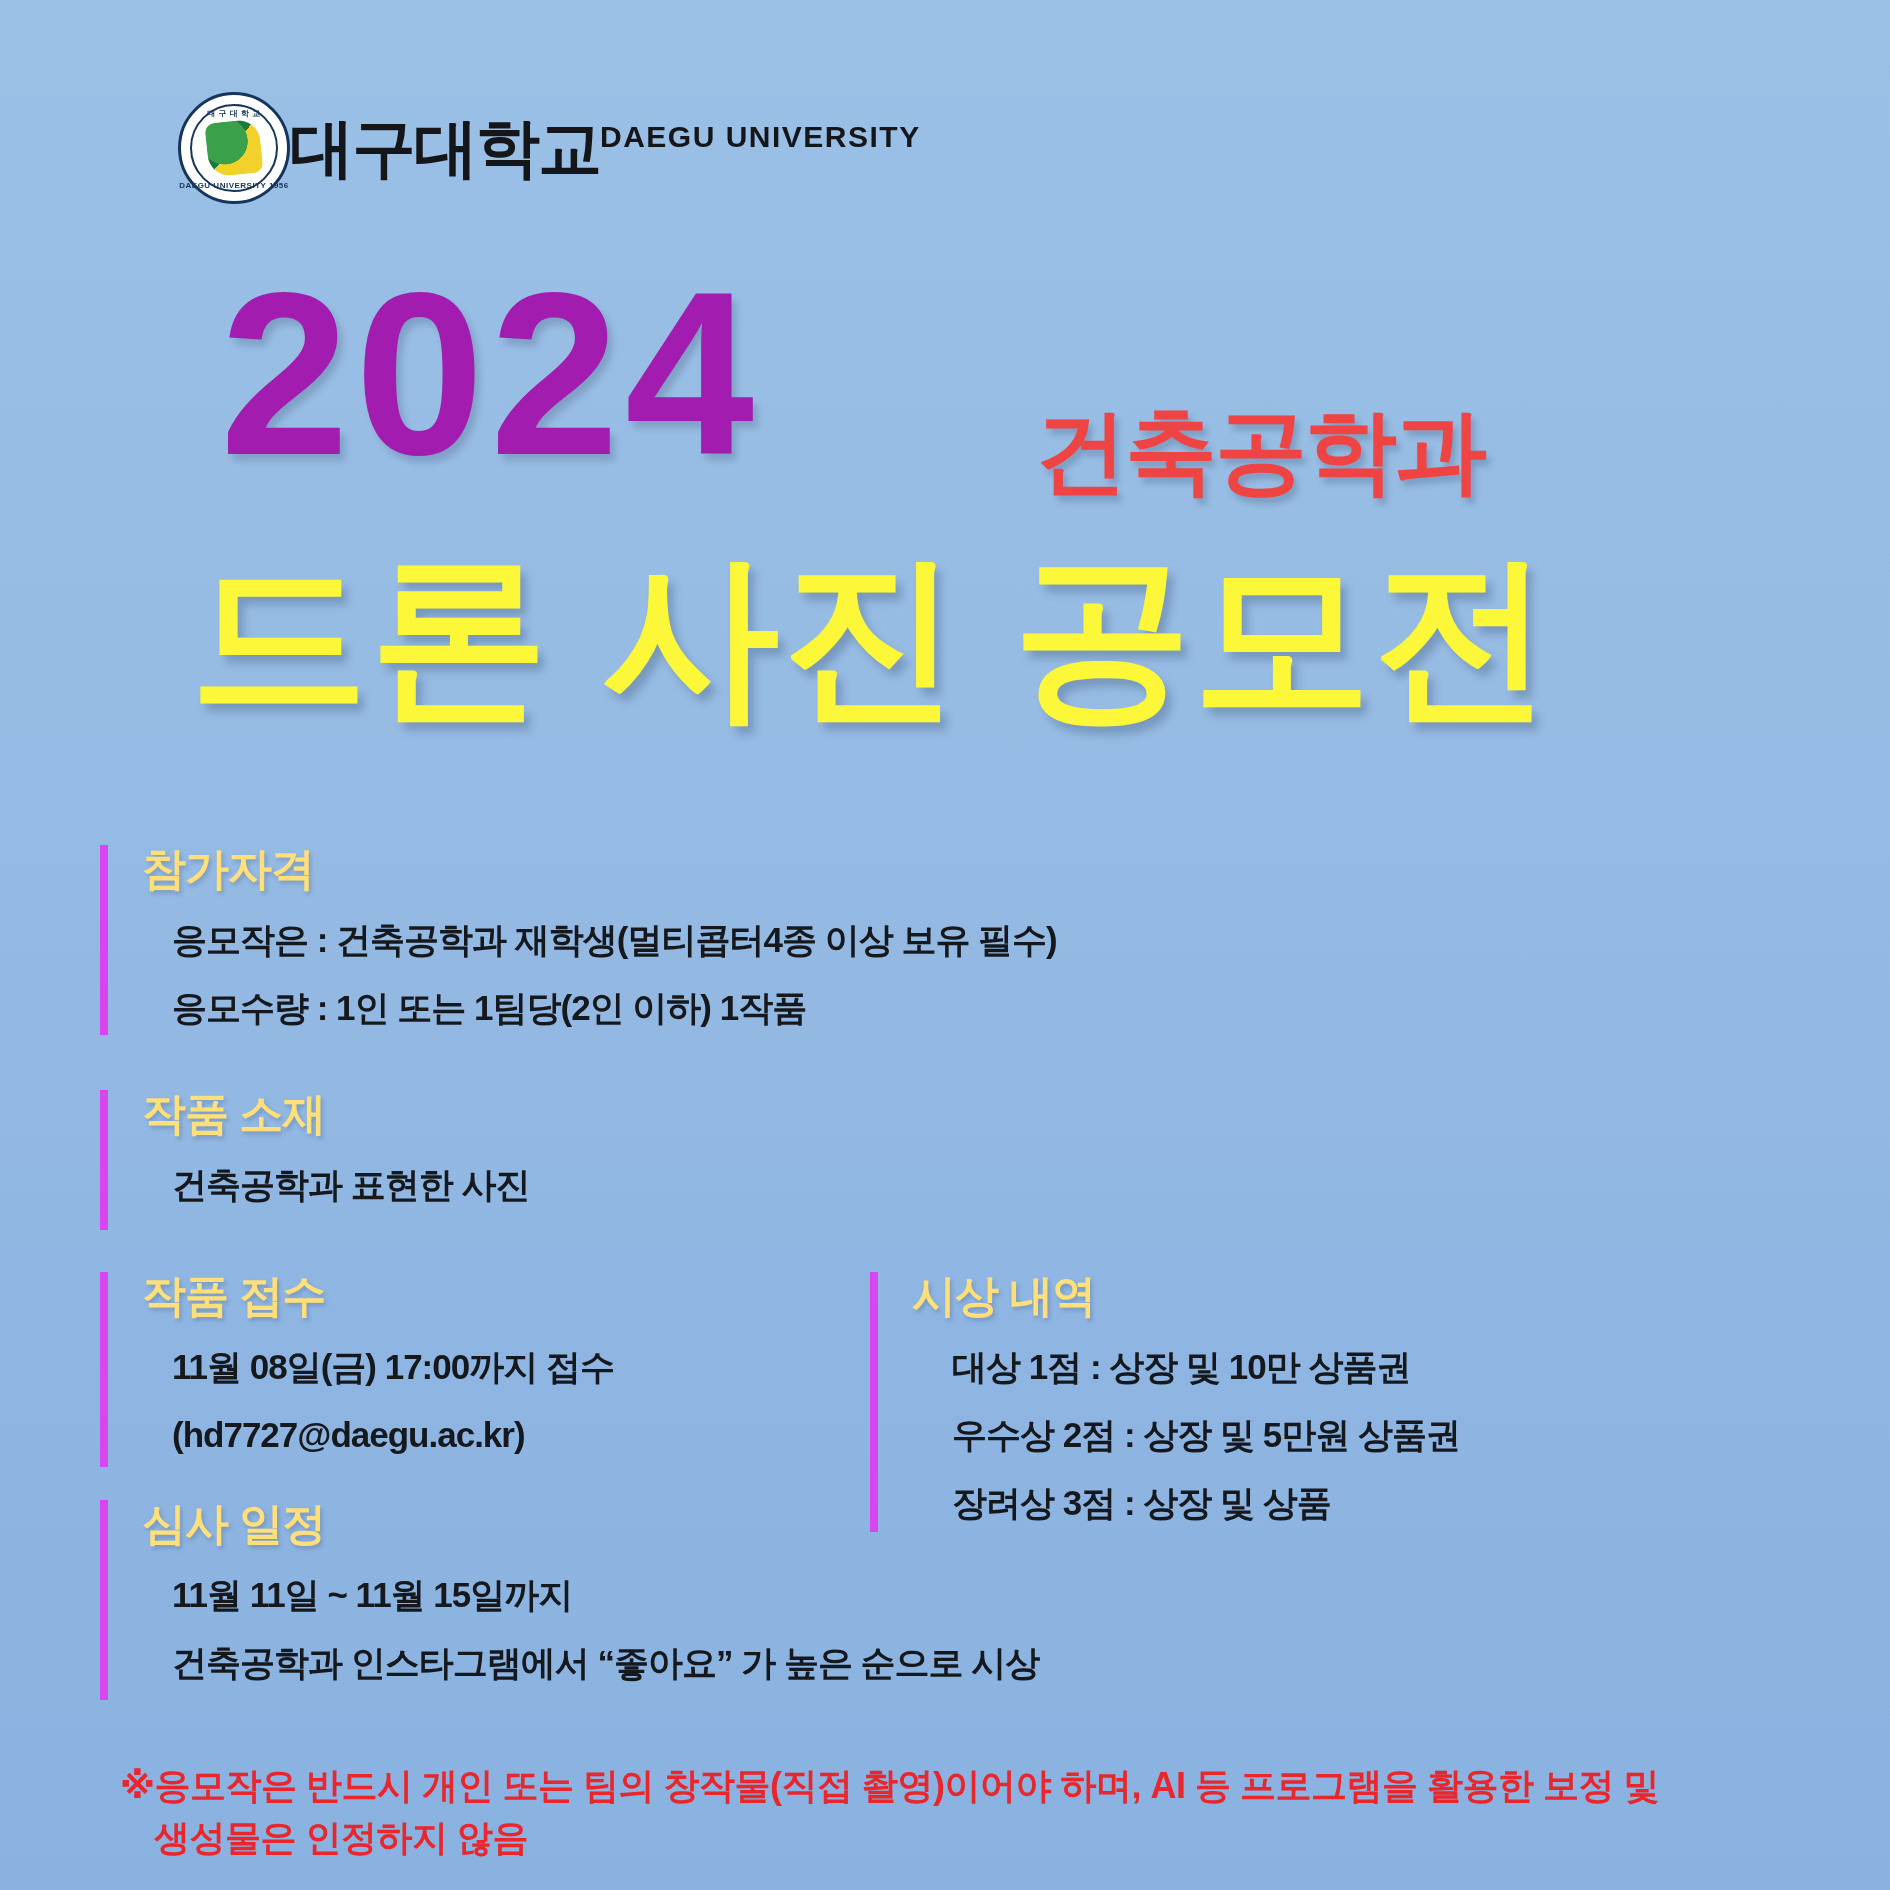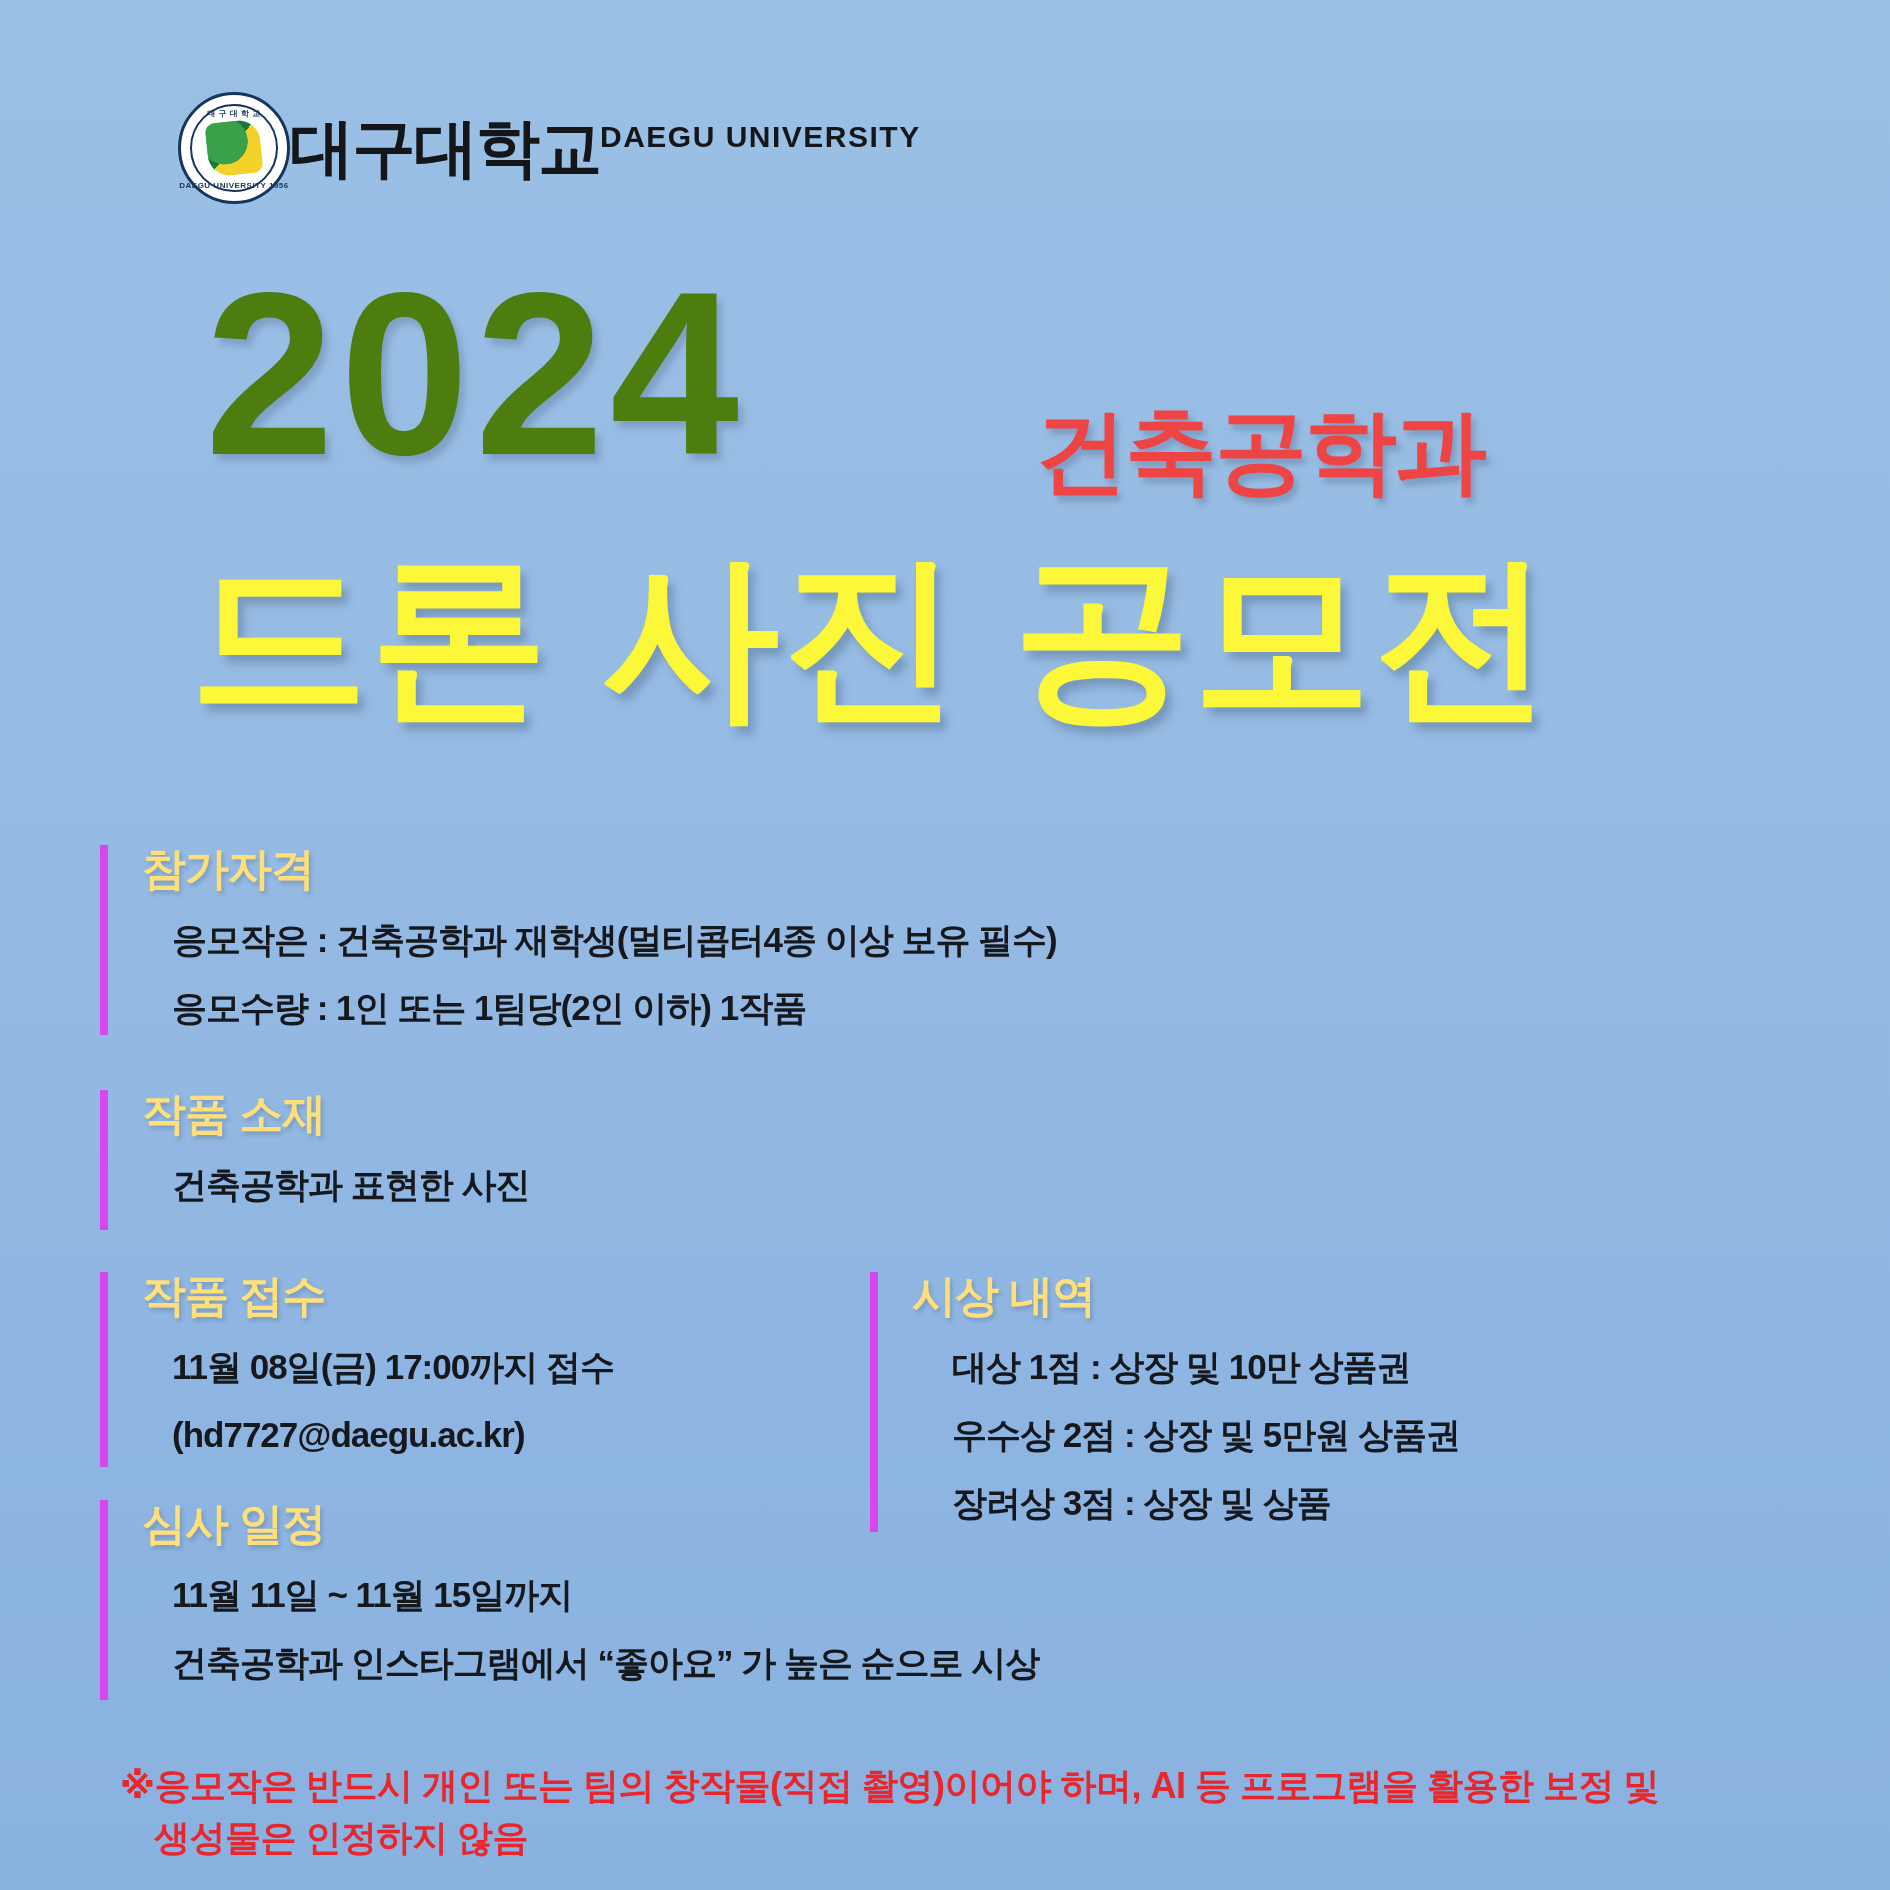--- a/index.html
+++ b/index.html
@@ -74,24 +74,24 @@
     font-weight: bold;
     color: #14161a;
     letter-spacing: 1.5px;
     margin-top: 6px;
   }
 
   
   .title-year {
     position: absolute;
     top: 258px;
-    left: 205px;
+    left: 220px;
     font-size: 232px;
     font-weight: bold;
-    color: #4d7c0f;
+    color: #a21caf;
     letter-spacing: 6px;
     line-height: 1;
     text-shadow: 5px 7px 7px rgba(40,60,90,0.22);
   }
   .title-dept {
     position: absolute;
     top: 405px;
     left: 1035px;
     font-size: 92px;
     font-weight: bold;

